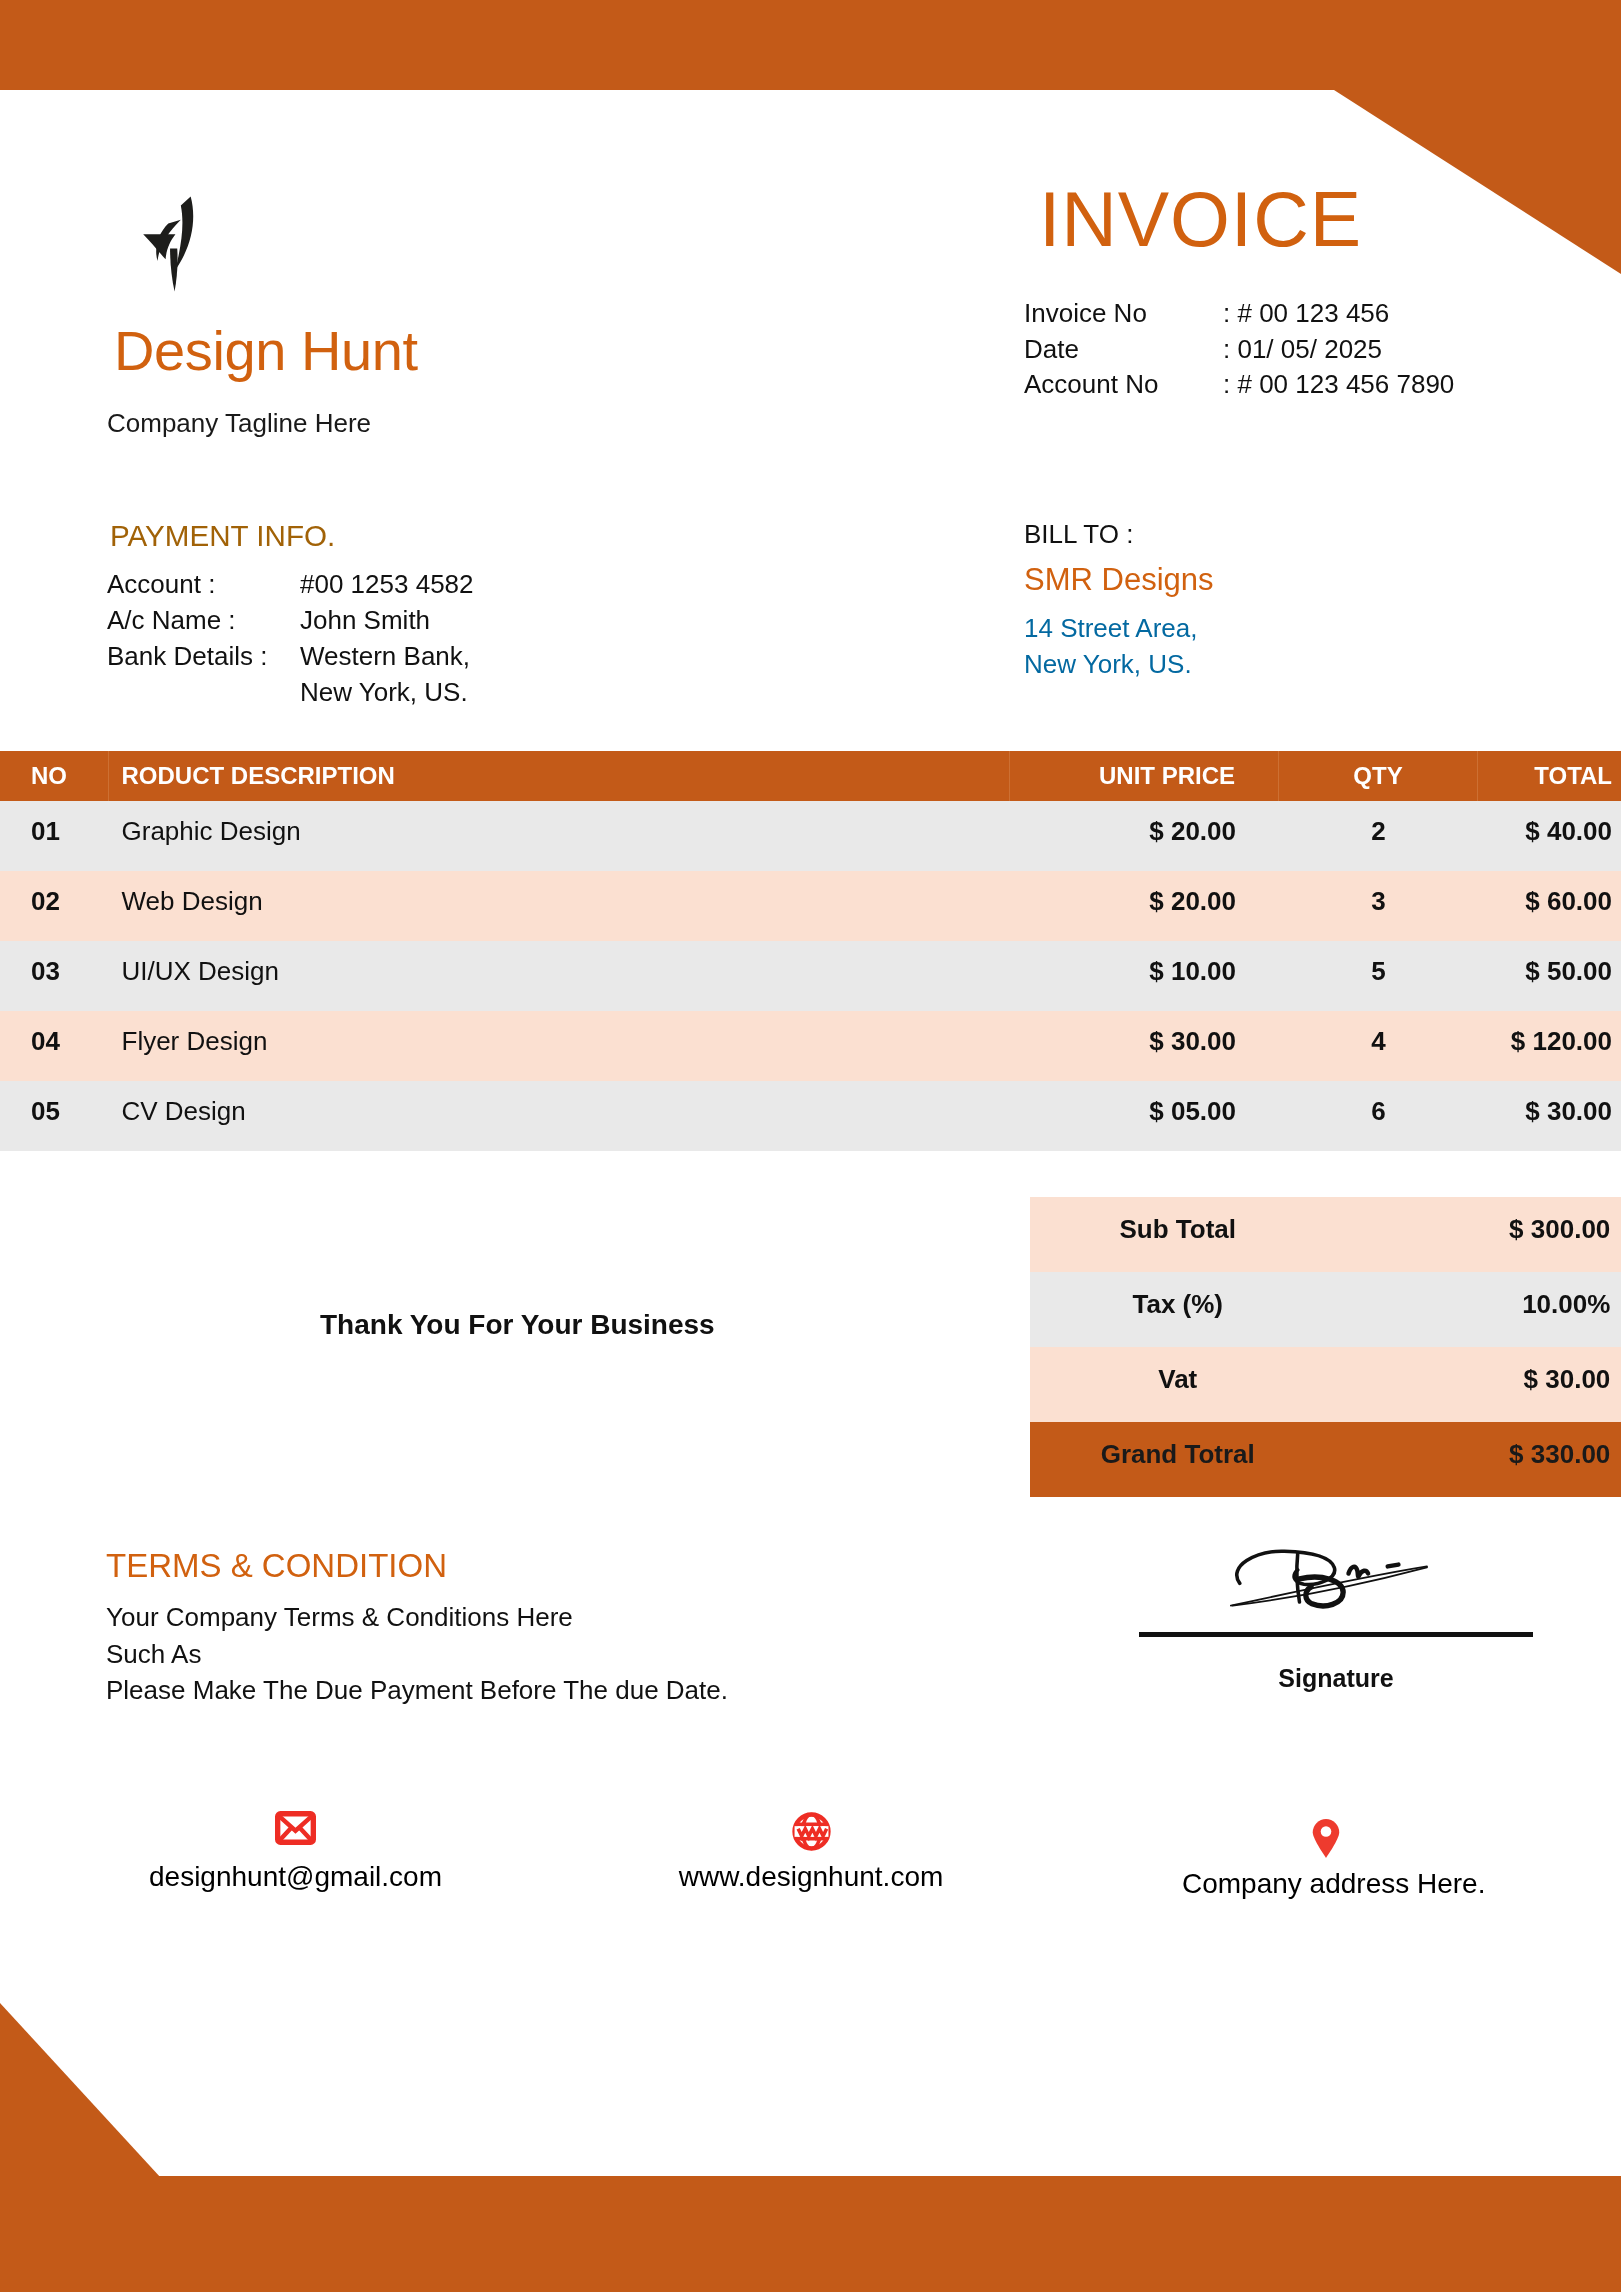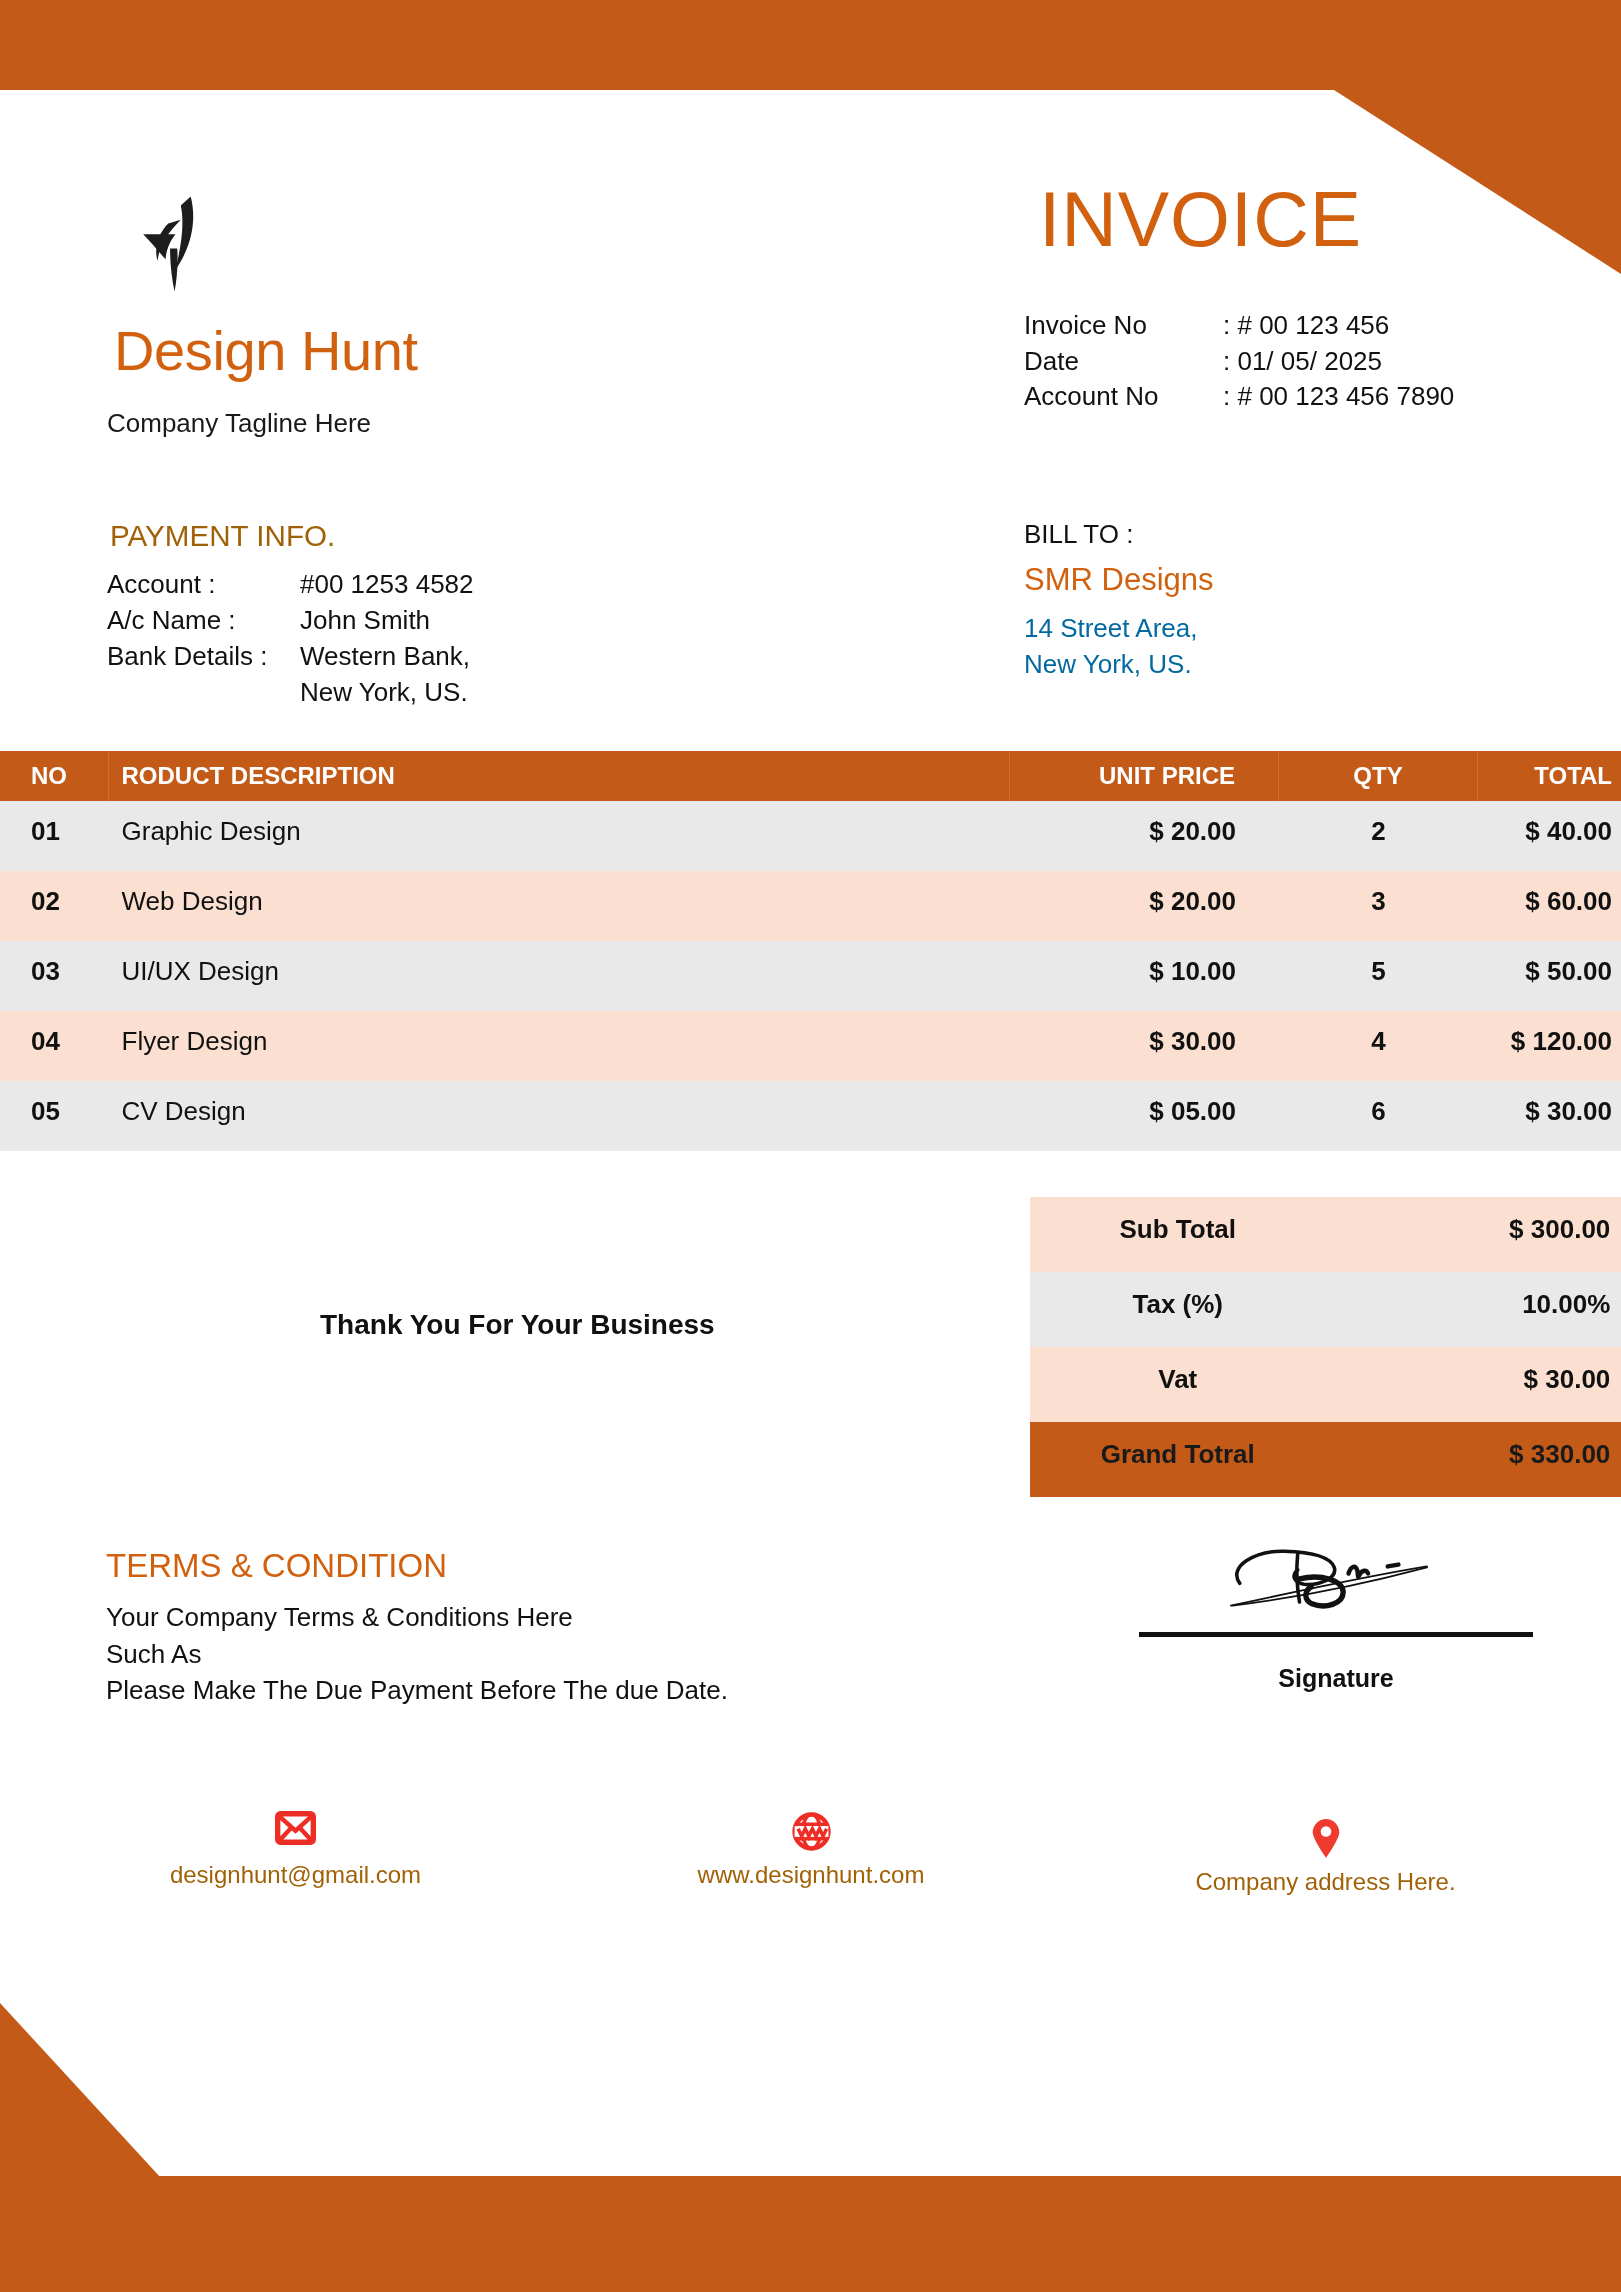--- a/index.html
+++ b/index.html
@@ -75,21 +75,21 @@
     position: absolute;
     left: 1039px; top: 175px;
     font-size: 77px;
     color: #D1610F;
     letter-spacing: 0.9px;
     white-space: nowrap;
   }
 
   .meta-block {
     position: absolute;
-    left: 1024px; top: 308px;
+    left: 1024px; top: 296px;
     font-size: 26px;
     color: #111;
   }
   .meta-row {
     display: flex;
     line-height: 1.37;
     white-space: nowrap;
   }
   .meta-label { width: 199px; }
   .meta-value { }
@@ -270,22 +270,22 @@
     color: #111;
   }
 
   
   .contact {
     position: absolute;
     text-align: center;
   }
   .contact .ic { height: 43px; margin-bottom: 7.2px; }
   .contact .txt {
-    font-size: 24px;
-    color: #a16207;
+    font-size: 28px;
+    color: #000000;
     white-space: nowrap;
   }
   #contact-email   { left: 139px; top: 1811px; width: 313px; }
   #contact-website { left: 672px; top: 1811px; width: 278px; }
   #contact-address { left: 1182px; top: 1818px; width: 287px; }
 </style>
 </head>
 <body>
 
 <div class="top-bar"></div>

